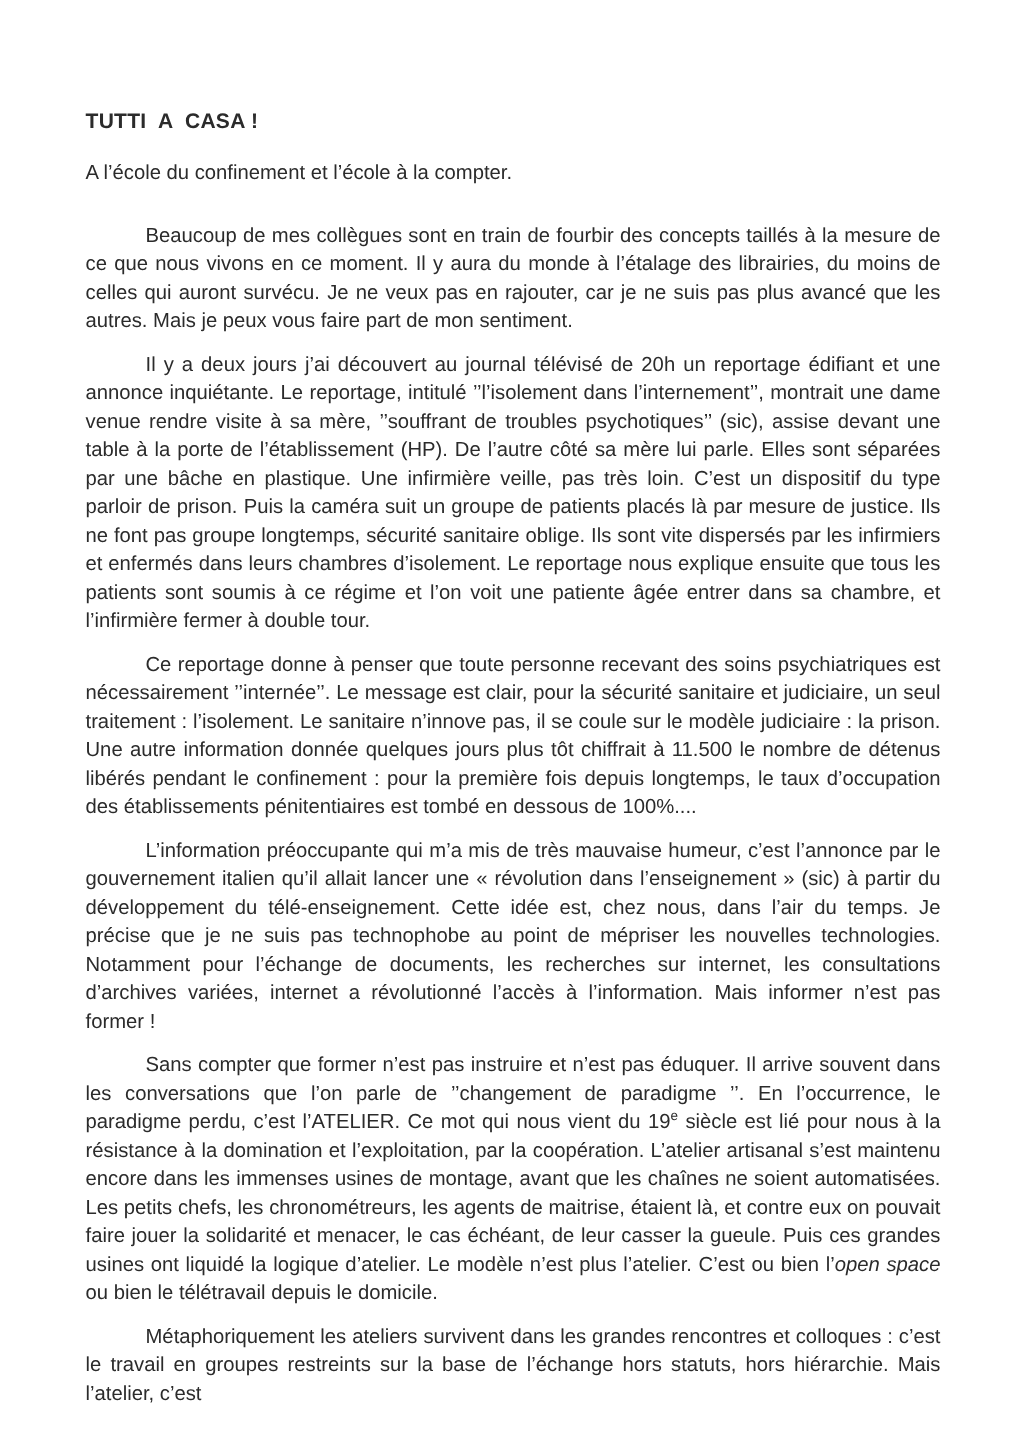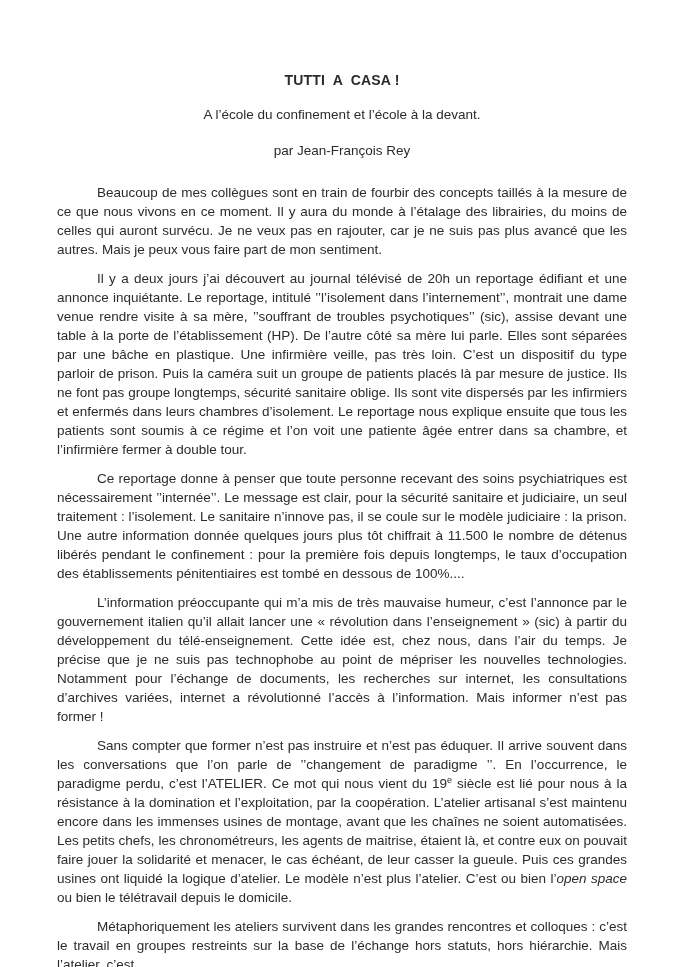--- a/index.html
+++ b/index.html
@@ -7,21 +7,21 @@
   .page {
     position: relative;
     width: 684px;
     height: 967px;
     background: #ffffff;
     font-family: "Liberation Sans", sans-serif;
     color: #2b2b2b;
     padding: 72px 57px 0 57px;
     overflow: hidden;
   }
-  .doc-header { text-align: center; }
+  .doc-header { text-align: left; }
   .title {
     font-size: 14px;
     font-weight: bold;
     white-space: pre-wrap;
     letter-spacing: 0.2px;
   }
   .subtitle {
     font-size: 13.5px;
     margin-top: 19px;
   }
@@ -45,22 +45,21 @@
     vertical-align: super;
   }
   .para em { }
 </style>
 </head>
 <body>
 
 <div class="page">
   <div class="doc-header">
     <h1 class="title">TUTTI  A  CASA !</h1>
-    <p class="subtitle">A l’école du confinement et l’école à la devant.</p>
-    <p class="byline">par Jean-François Rey</p>
+    <p class="subtitle">A l’école du confinement et l’école à la compter.</p>
   </div>
   <div class="doc-body">
       <p class="para"><span>Beaucoup de mes collègues sont en train de fourbir des concepts taillés à la mesure de ce que nous vivons en ce moment. Il y aura du monde à l’étalage des librairies, du moins de celles qui auront survécu. Je ne veux pas en rajouter, car je ne suis pas plus avancé que les autres. Mais je peux vous faire part de mon sentiment.</span></p>
       <p class="para"><span>Il y a deux jours j’ai découvert au journal télévisé de 20h un reportage édifiant et une annonce inquiétante. Le reportage, intitulé ’’l’isolement dans l’internement’’, montrait une dame venue rendre visite à sa mère, ’’souffrant de troubles psychotiques’’ (sic), assise devant une table à la porte de l’établissement (HP). De l’autre côté sa mère lui parle. Elles sont séparées par une bâche en plastique. Une infirmière veille, pas très loin. C’est un dispositif du type parloir de prison. Puis la caméra suit un groupe de patients placés là par mesure de justice. Ils ne font pas groupe longtemps, sécurité sanitaire oblige. Ils sont vite dispersés par les infirmiers et enfermés dans leurs chambres d’isolement. Le reportage nous explique ensuite que tous les patients sont soumis à ce régime et l’on voit une patiente âgée entrer dans sa chambre, et l’infirmière fermer à double tour.</span></p>
       <p class="para"><span>Ce reportage donne à penser que toute personne recevant des soins psychiatriques est nécessairement ’’internée’’. Le message est clair, pour la sécurité sanitaire et judiciaire, un seul traitement : l’isolement. Le sanitaire n’innove pas, il se coule sur le modèle judiciaire : la prison. Une autre information donnée quelques jours plus tôt chiffrait à 11.500 le nombre de détenus libérés pendant le confinement : pour la première fois depuis longtemps, le taux d’occupation des établissements pénitentiaires est tombé en dessous de 100%....</span></p>
       <p class="para"><span>L’information préoccupante qui m’a mis de très mauvaise humeur, c’est l’annonce par le gouvernement italien qu’il allait lancer une « révolution dans l’enseignement » (sic) à partir du développement du télé-enseignement. Cette idée est, chez nous, dans l’air du temps. Je précise que je ne suis pas technophobe au point de mépriser les nouvelles technologies. Notamment pour l’échange de documents, les recherches sur internet, les consultations d’archives variées, internet a révolutionné l’accès à l’information. Mais informer n’est pas former !</span></p>
       <p class="para"><span>Sans compter que former n’est pas instruire et n’est pas éduquer. Il arrive souvent dans les conversations que l’on parle de ’’changement de paradigme ’’. En l’occurrence, le paradigme perdu, c’est l’ATELIER. Ce mot qui nous vient du 19</span><sup>e</sup><span> siècle est lié pour nous à la résistance à la domination et l’exploitation, par la coopération. L’atelier artisanal s’est maintenu encore dans les immenses usines de montage, avant que les chaînes ne soient automatisées. Les petits chefs, les chronométreurs, les agents de maitrise, étaient là, et contre eux on pouvait faire jouer la solidarité et menacer, le cas échéant, de leur casser la gueule. Puis ces grandes usines ont liquidé la logique d’atelier. Le modèle n’est plus l’atelier. C’est ou bien l’</span><em>open space</em><span> ou bien le télétravail depuis le domicile.</span></p>
       <p class="para"><span>Métaphoriquement les ateliers survivent dans les grandes rencontres et colloques : c’est le travail en groupes restreints sur la base de l’échange hors statuts, hors hiérarchie. Mais l’atelier, c’est</span></p>
     </div>
 </div>

